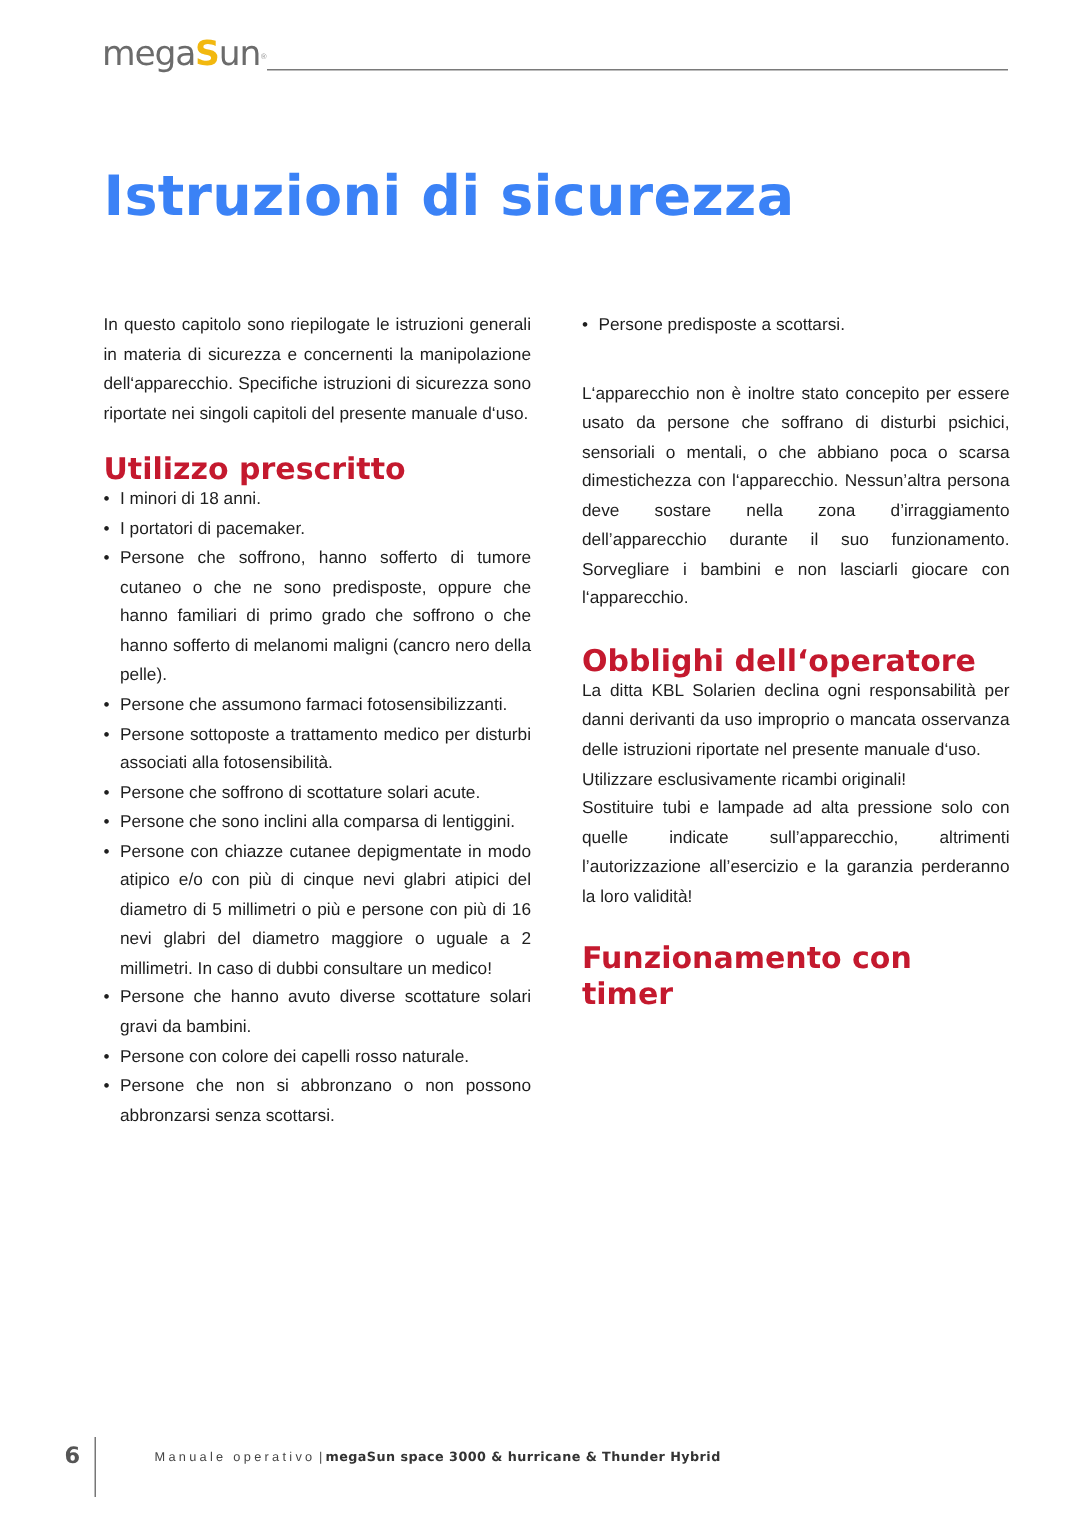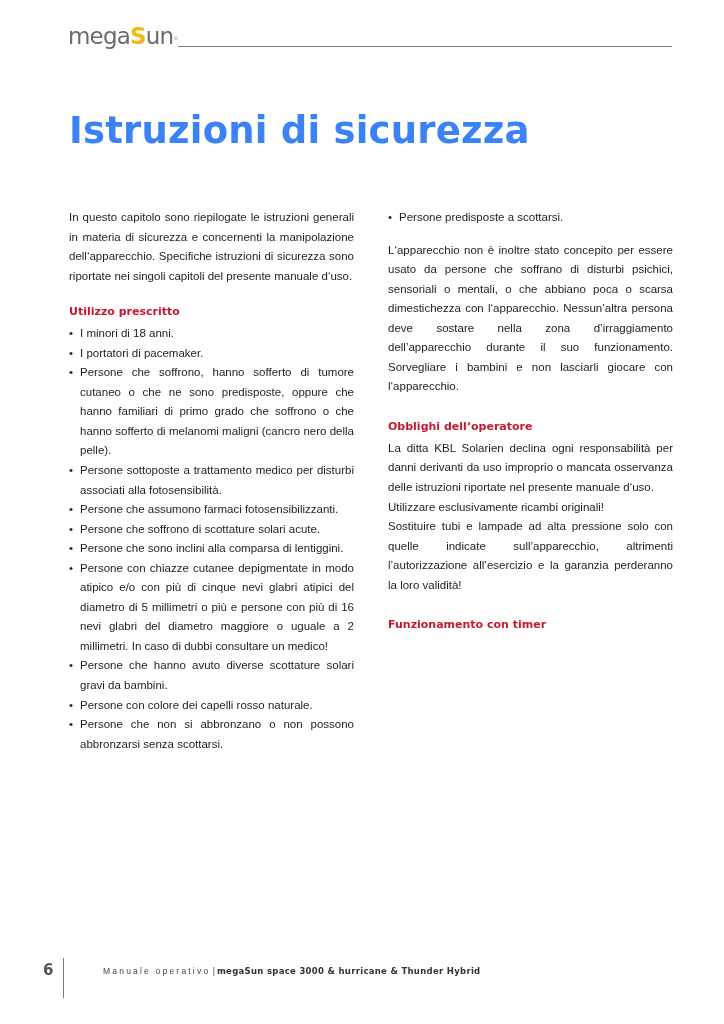--- a/index.html
+++ b/index.html
@@ -11,22 +11,22 @@
     .logo .reg { font-size: 5px; vertical-align: top; position: relative; top: 2px; color: #999; }
     .header-rule { position: absolute; left: 178px; top: 46px; width: 494px; height: 0;
                    border-top: 1px solid #7a7a7a; }
     .page-title { position: absolute; left: 69px; top: 108px; margin: 0;
                   font-family: "DejaVu Sans", sans-serif; font-weight: bold; font-size: 37px;
                   color: #3b82f6; letter-spacing: 0.2px; line-height: 46px; }
     .col { position: absolute; top: 208px; width: 285px; font-size: 11.5px; line-height: 19.55px; }
     .col.left { left: 69px; }
     .col.right { left: 388px; }
     p { margin: 0; text-align: justify; }
-    p.gap { margin-top: 13px; }
-    h2 { margin: 0; font-family: "DejaVu Sans", sans-serif; font-weight: bold; font-size: 11px;
+    p.gap { margin-top: 26px; }
+    h2 { margin: 0; font-family: "DejaVu Sans", sans-serif; font-weight: bold; font-size: 20px;
          color: #c4192e; line-height: 24px; }
     h2.sec { margin-top: 14px; }
     ul { list-style: none; margin: 0; padding: 0; }
     li { position: relative; padding-left: 11px; text-align: justify; }
     li::before { content: "\2022"; position: absolute; left: 0; top: 0; }
     .footer-num { position: absolute; left: 43px; top: 961px; font-family: "DejaVu Sans", sans-serif;
                   font-weight: bold; font-size: 15px; color: #555; }
     .footer-rule { position: absolute; left: 63px; top: 958px; width: 0; height: 40px;
                    border-left: 1px solid #777; }
     .footer-text { position: absolute; left: 72px; top: 966px; font-size: 8.5px; color: #444;
@@ -43,22 +43,22 @@
 
 <h1 class="page-title">Istruzioni di sicurezza</h1>
 
 <div class="col left">
   <p>In questo capitolo sono riepilogate le istruzioni generali in materia di sicurezza e concernenti la manipolazione dell‘apparecchio. Specifiche istruzioni di sicurezza sono riportate nei singoli capitoli del presente manuale d‘uso.</p>
   <h2 class="sec">Utilizzo prescritto</h2>
   <ul>
     <li>I minori di 18 anni.</li>
     <li>I portatori di pacemaker.</li>
     <li>Persone che soffrono, hanno sofferto di tumore cutaneo o che ne sono predisposte, oppure che hanno familiari di primo grado che soffrono o che hanno sofferto di melanomi maligni (cancro nero della pelle).</li>
+    <li>Persone che assumono farmaci fotosensibilizzanti.</li>
     <li>Persone sottoposte a trattamento medico per disturbi associati alla fotosensibilità.</li>
-    <li>Persone che assumono farmaci fotosensibilizzanti.</li>
     <li>Persone che soffrono di scottature solari acute.</li>
     <li>Persone che sono inclini alla comparsa di lentiggini.</li>
     <li>Persone con chiazze cutanee depigmentate in modo atipico e/o con più di cinque nevi glabri atipici del diametro di 5 millimetri o più e persone con più di 16 nevi glabri del diametro maggiore o uguale a 2 millimetri. In caso di dubbi consultare un medico!</li>
     <li>Persone che hanno avuto diverse scottature solari gravi da bambini.</li>
     <li>Persone con colore dei capelli rosso naturale.</li>
     <li>Persone che non si abbronzano o non possono abbronzarsi senza scottarsi.</li>
   </ul>
 </div>
 
 <div class="col right">

